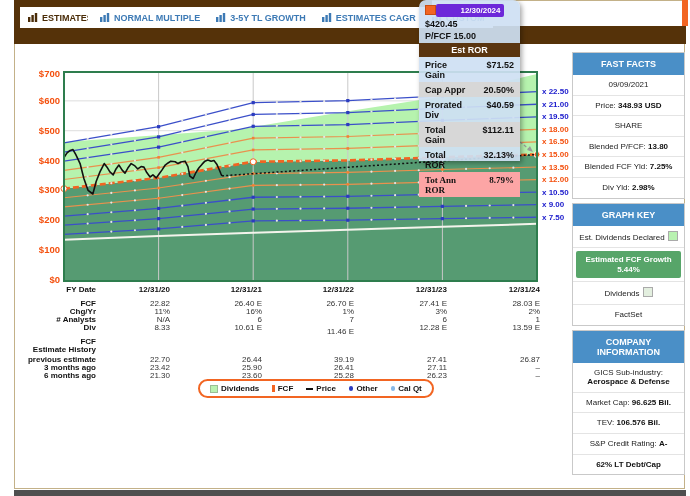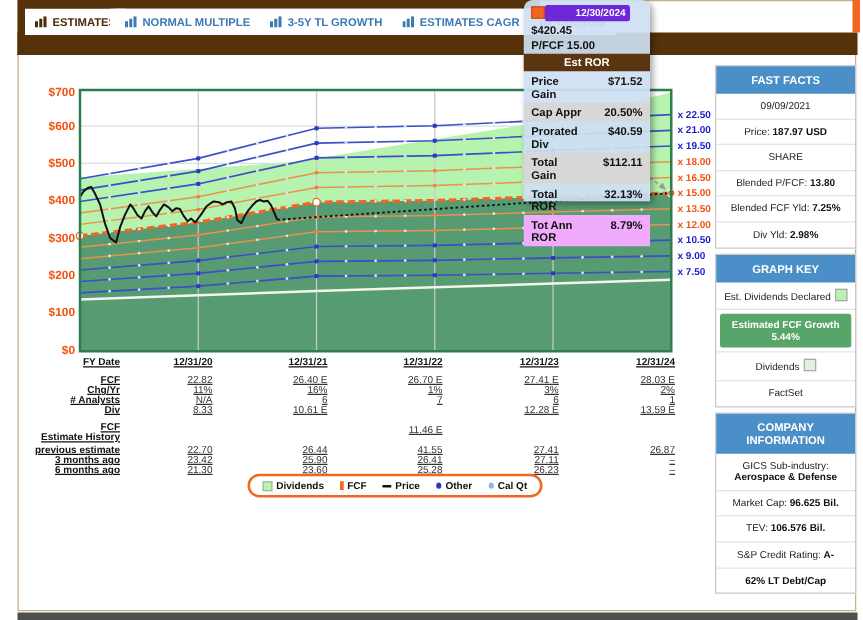--- a/index.html
+++ b/index.html
@@ -11,35 +11,35 @@
   .orange-sliver{position:absolute;left:682px;top:0;width:6px;height:26px;background:#f26522;}
   .tab-est{position:absolute;left:20px;top:7px;height:21px;background:#fff;}
   .tabstrip{position:absolute;left:88px;top:7px;width:344px;height:21px;background:#fff;
             display:flex;justify-content:space-between;align-items:center;padding:0 4px;box-sizing:border-box;}
   .tab{display:inline-flex;align-items:center;gap:4px;font-size:9px;font-weight:bold;
        color:#3d7ab5;background:#fff;height:21px;padding:0 8px;cursor:pointer;white-space:nowrap;}
   .tab.active{color:#4a2c08;}
   .chart{position:absolute;left:0;top:0;width:690px;height:420px;}
   .fy-table{position:absolute;left:0;top:286px;width:560px;height:95px;font-size:8px;color:#333;}
   .fy-col{position:absolute;top:0;height:95px;}
-  .fy-cell{position:absolute;right:0;white-space:nowrap;height:8px;line-height:8px;text-decoration:underline;}
+  .fy-cell{position:absolute;right:0;white-space:nowrap;height:8px;line-height:8px;}
   .fy-cell.bold{font-weight:bold;color:#111;}
   .legend{position:absolute;left:198px;top:379px;border:2px solid #f26522;border-radius:10px;
           background:#fff;display:inline-flex;gap:13px;align-items:center;padding:3px 10px;}
   .lg-item{display:inline-flex;align-items:center;gap:3px;font-size:8px;font-weight:bold;color:#111;cursor:pointer;}
   .tooltip{position:absolute;left:419px;top:0;width:101px;height:161px;background:rgba(206,223,243,0.92);
            border-radius:7px 7px 0 0;box-shadow:2px 2px 5px rgba(0,0,0,0.35);font-size:9px;color:#111;z-index:5;}
   .tt-handle{position:absolute;left:6px;top:5px;width:9px;height:8px;background:#f26522;border:1px solid #c94e12;}
   .tt-date{margin:4px auto 1px auto;width:62px;background:#6d28d9;color:#fff;font-weight:bold;font-size:8px;
            text-align:right;padding:2px 3px;border-radius:2px;}
   .tt-line{padding:1px 6px;font-weight:bold;font-size:9px;}
   .tt-head{background:#5a3510;color:#fff;font-weight:bold;text-align:center;padding:2px 0;margin-top:1px;}
   .tt-row{display:flex;justify-content:space-between;padding:2.5px 6px;font-weight:bold;gap:18px;}
   .tt-row.gray{background:#d7d7d7;}
-  .tt-row.yellow{background:#f0abfc;}
+  .tt-row.yellow{background:#fca5a5;font-family:Liberation Serif, serif;}
   .sidebar{position:absolute;left:572px;top:52px;width:113px;display:flex;flex-direction:column;gap:4px;}
   .sbox{border:1px solid #c9c9c9;background:#fff;}
   .shead{background:#4a8fc7;color:#fff;font-weight:bold;font-size:9px;text-align:center;padding:6px 2px;}
   .srow{border-top:1px solid #e4e4e4;font-size:8px;color:#222;text-align:center;padding:5px 2px;line-height:1.2;}
   .srow:first-child{border-top:none;}
   .srow b{color:#111;}
   .skey-btn{margin:3px;border-radius:2px;color:#fff;font-weight:bold;font-size:8px;padding:4px 2px;text-align:center;cursor:pointer;}
   .swatch{display:inline-block;width:8px;height:8px;border:1px solid #aaa;vertical-align:-1px;margin-left:3px;}
   .bottombar{position:absolute;left:14px;top:490px;width:672px;height:6px;background:#4f4f4f;}
 </style>
@@ -403,22 +403,22 @@
         <div class="fy-cell" style="top: 38px;">10.61 E</div>
         <div class="fy-cell" style="top: 70px;">26.44</div>
         <div class="fy-cell" style="top: 78px;">25.90</div>
         <div class="fy-cell" style="top: 86px; margin-left: 36px;">23.60</div>
       </div>
       <div class="fy-col" style="left: 284px; width: 70px;">
         <div class="fy-cell bold" style="top: 0px;">12/31/22</div>
         <div class="fy-cell" style="top: 14px;">26.70 E</div>
         <div class="fy-cell" style="top: 22px;">1%</div>
         <div class="fy-cell" style="top: 30px;">7</div>
-        <div class="fy-cell" style="top: 54px;">11.46 E</div>
-        <div class="fy-cell" style="top: 70px;">41.55</div>
+        <div class="fy-cell" style="top: 42px;">11.46 E</div>
+        <div class="fy-cell" style="top: 70px;">39.19</div>
         <div class="fy-cell" style="top: 78px;">26.41</div>
         <div class="fy-cell" style="top: 86px; text-align: center;">25.28</div>
       </div>
       <div class="fy-col" style="left: 377px; width: 70px;">
         <div class="fy-cell bold" style="top: 0px;">12/31/23</div>
         <div class="fy-cell" style="top: 14px;">27.41 E</div>
         <div class="fy-cell" style="top: 22px;">3%</div>
         <div class="fy-cell" style="top: 30px;">6</div>
         <div class="fy-cell" style="top: 38px;">12.28 E</div>
         <div class="fy-cell" style="top: 70px;">27.41</div>
@@ -490,21 +490,21 @@
       <span>Tot Ann ROR</span>
       <span>8.79%</span>
     </div>
   </div>
 
   <div class="sidebar">
     <div class="sbox">
       <div class="shead">FAST FACTS</div>
       <div id="ff-rows">
           <div class="srow">09/09/2021</div>
-          <div class="srow">Price: <b>187.97 USD</b></div>
+          <div class="srow">Price: <b>348.93 USD</b></div>
           <div class="srow">SHARE</div>
           <div class="srow">Blended P/FCF: <b>13.80</b></div>
           <div class="srow">Blended FCF Yld: <b>7.25%</b></div>
           <div class="srow">Div Yld: <b>2.98%</b></div>
         </div>
     </div>
     <div class="sbox">
       <div class="shead">GRAPH KEY</div>
       <div id="gk-rows">
           <div class="srow">Est. Dividends Declared<span class="swatch" style="background: rgb(185, 242, 177);"></span></div>

